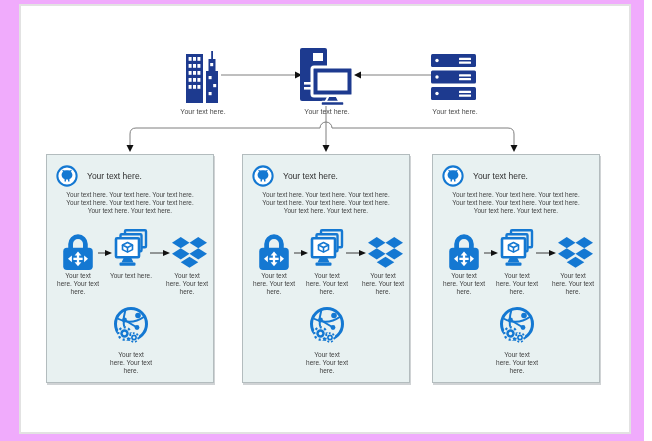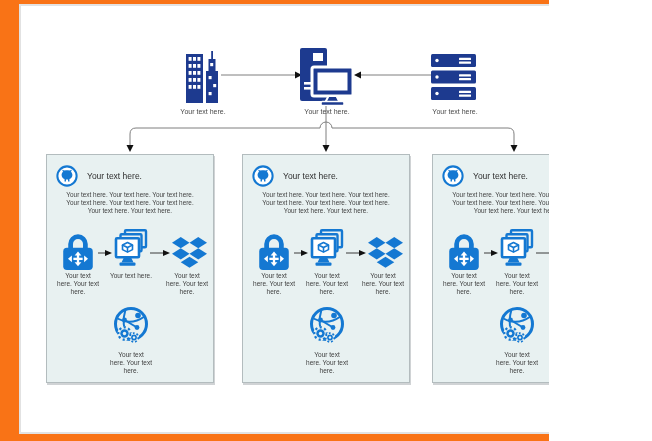--- a/index.html
+++ b/index.html
@@ -1,16 +1,16 @@
 <!DOCTYPE html>
 <html><head>
 <meta charset="utf-8">
 <style>
   html,body{margin:0;padding:0;background:#fff;}
-  #stage{position:relative;width:549px;height:441px;background:#f97316;overflow:hidden;
+  #stage{position:relative;width:644px;height:441px;background:#f0abfc;overflow:hidden;
          font-family:"Liberation Sans", sans-serif;}
   #frame{position:absolute;left:19px;top:4px;width:608px;height:426px;
          border:2px solid #e2e2e2;background:#fff;}
   svg{display:block;}
   .abs{position:absolute;}
   #connectors{position:absolute;left:0;top:0;pointer-events:none;}
   .tn-label{position:absolute;width:70px;text-align:center;font-size:7px;line-height:9px;color:#4a4a4a;}
   
   .panel{position:absolute;top:154px;width:168px;height:229px;background:#e8f1f1;
          border:1px solid #b3bcbe;box-shadow:1px 2px 0 rgba(120,130,135,.35);box-sizing:border-box;}

